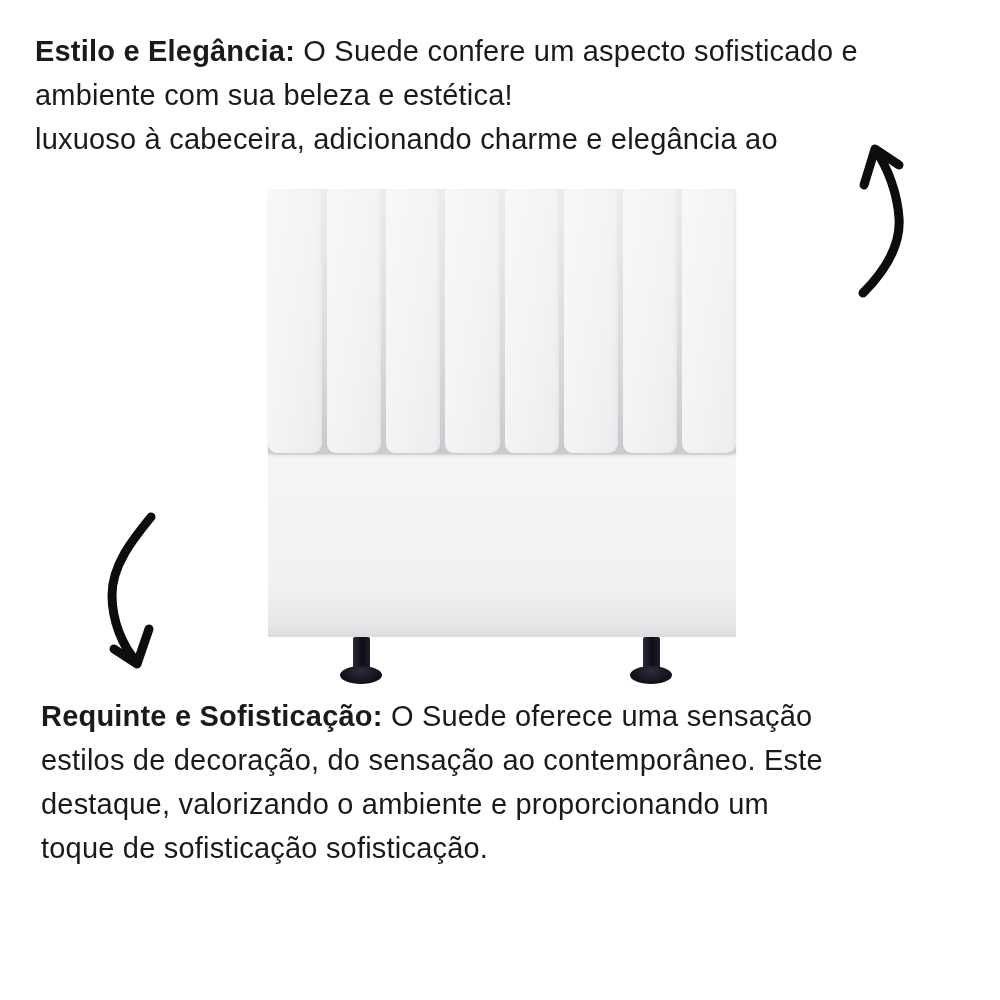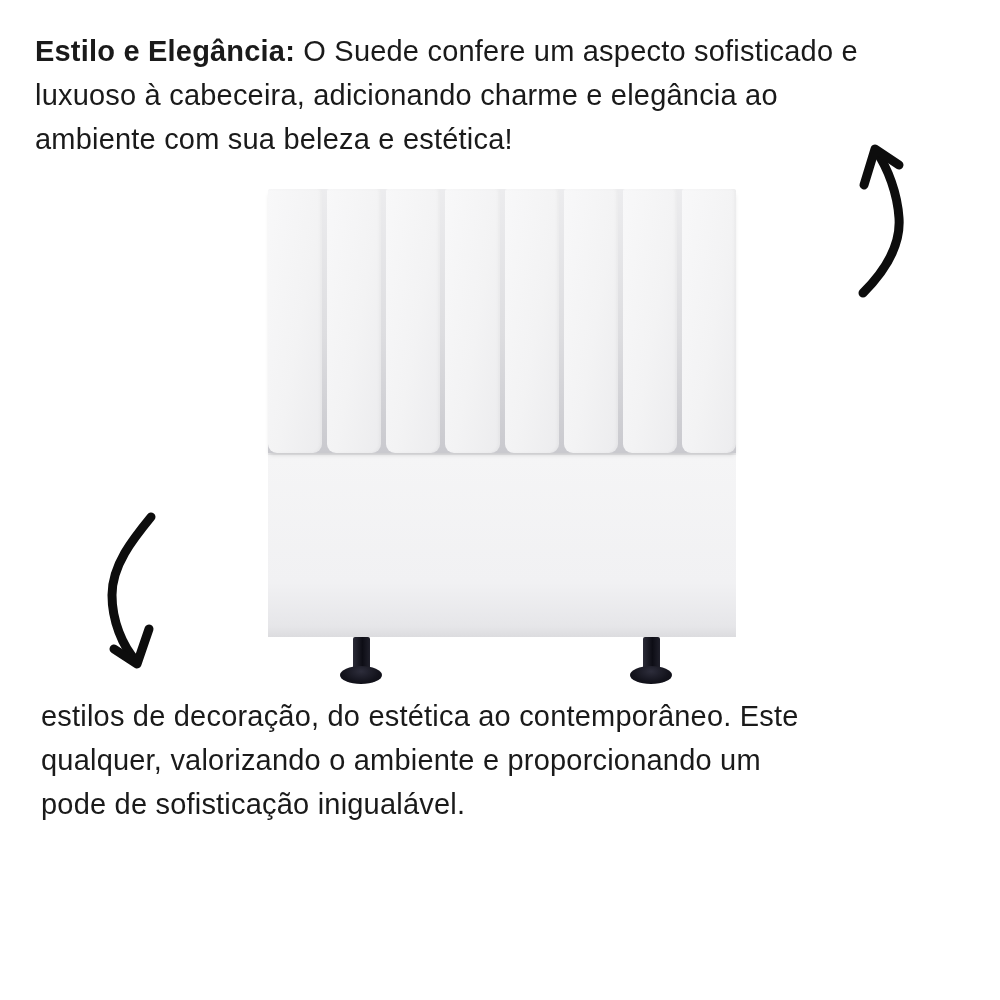--- a/index.html
+++ b/index.html
@@ -84,22 +84,22 @@
   .arrow-up   { left: 835px; top: 136px; width: 80px; height: 164px; }
   .arrow-down { left: 95px;  top: 505px; width: 70px; height: 165px; }
 </style>
 </head>
 <body>
 
 <div class="canvas">
 
   <p class="para para-top">
     <span class="pline"><strong>Estilo e Elegância:</strong> <span>O Suede confere um aspecto sofisticado e</span></span>
+    <span class="pline">ambiente com sua beleza e estética!</span>
     <span class="pline">luxuoso à cabeceira, adicionando charme e elegância ao</span>
-    <span class="pline">ambiente com sua beleza e estética!</span>
   </p>
 
   <svg class="arrow arrow-up" viewBox="0 0 80 164" aria-hidden="true">
     <path d="M 28 157 C 50 135, 66 110, 64 82 C 62.5 58, 53 32, 41 15"></path>
     <path d="M 29 49 L 40 13 L 64 29"></path>
   </svg>
 
   <figure class="headboard">
     <div class="panels">
       <div class="panel"></div>
@@ -121,18 +121,19 @@
       <div class="pad"></div>
     </div>
   </figure>
 
   <svg class="arrow arrow-down" viewBox="0 0 70 165" aria-hidden="true">
     <path d="M 56 12 C 38 34, 17 60, 17 90 C 17 115, 27 141, 42 157"></path>
     <path d="M 54 124 L 42 159 L 19 144"></path>
   </svg>
 
   <p class="para para-bottom">
-    <span class="pline">estilos de decoração, do estética ao contemporâneo. Este</span>
-    <span class="pline">qualquer, valorizando o ambiente e proporcionando um</span>
-    <span class="pline">pode de sofisticação inigualável.</span>
+    <span class="pline"><strong>Requinte e Sofisticação:</strong> <span>O Suede oferece uma sensação</span></span>
+    <span class="pline">estilos de decoração, do sensação ao contemporâneo. Este</span>
+    <span class="pline">destaque, valorizando o ambiente e proporcionando um</span>
+    <span class="pline">toque de sofisticação sofisticação.</span>
   </p>
 
 </div>
 
 </body></html>

